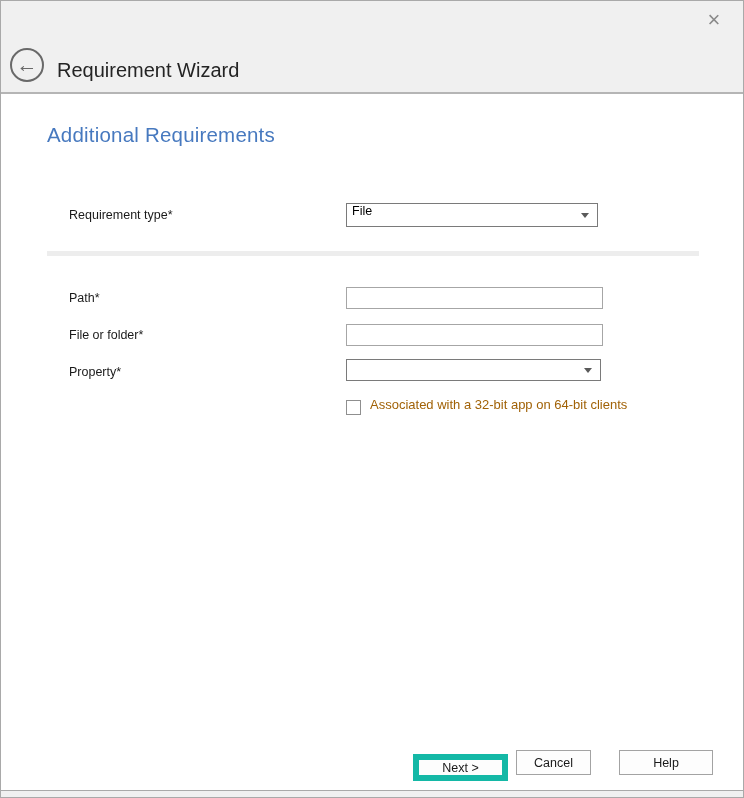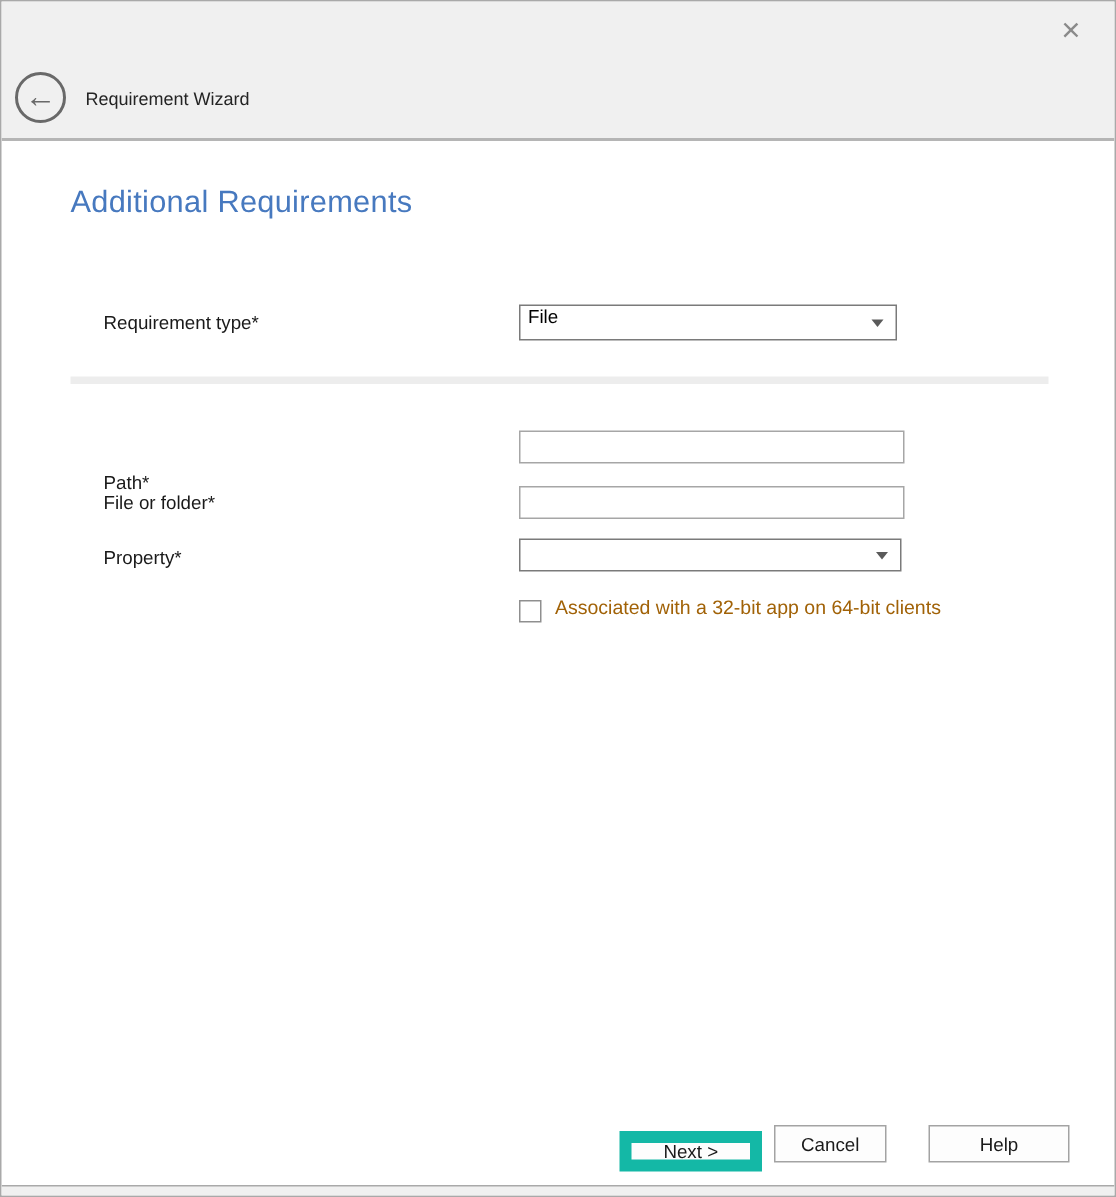--- a/index.html
+++ b/index.html
@@ -48,21 +48,21 @@
   }
   .back-btn .glyph {
     font-size: 21px;
     line-height: 1;
     color: #696969;
     transform: translateY(-1px);
   }
   .wizard-title {
     position: absolute;
     left: 56px; top: 58px;
-    font-size: 12px;
+    font-size: 20px;
     color: #242424;
   }
 
   
   .heading {
     position: absolute;
     left: 46px; top: 122px;
     font-size: 20.5px;
     font-weight: 400;
     letter-spacing: 0.2px;
@@ -70,21 +70,21 @@
   }
 
   .form-label {
     position: absolute;
     left: 68px;
     font-size: 12.5px;
     color: #1a1a1a;
     white-space: nowrap;
   }
   .lbl-reqtype   { top: 207px; }
-  .lbl-path      { top: 290px; margin-top: 24px; }
+  .lbl-path      { top: 290px; }
   .lbl-folder    { top: 327px; }
   .lbl-property  { top: 364px; }
 
   .combo {
     position: absolute;
     left: 345px;
     background: #ffffff;
     border: 1px solid #7a7a7a;
     display: flex;
     padding-left: 5px;
@@ -150,21 +150,21 @@
     background: #fdfdfd;
     border: 1px solid #a3a3a3;
     display: flex; align-items: center; justify-content: center;
     font-size: 12.5px;
     color: #1a1a1a;
     cursor: pointer;
   }
   .btn-next {
     left: 412px; top: 753px;
     width: 95px; height: 27px;
-    border: 8px solid #14b8a6;
+    border: 6px solid #14b8a6;
   }
   .btn-cancel { left: 515px; top: 749px; width: 75px; }
   .btn-help   { left: 618px; top: 749px; width: 94px; text-align: right; }
 
   .bottom-strip {
     position: absolute;
     left: 0; right: 0; bottom: 0;
     height: 7px;
     background: #f0f0f0;
     border-top: 1px solid #a9a9a9;

